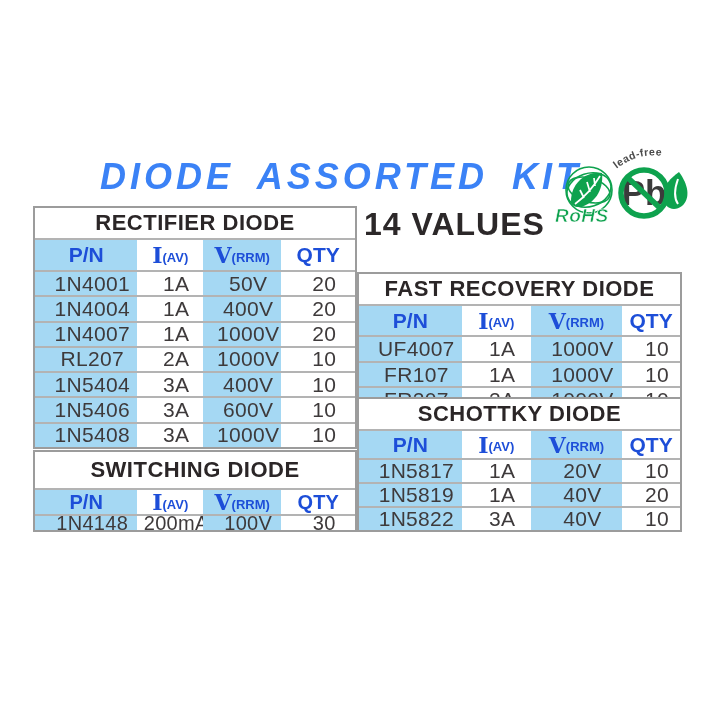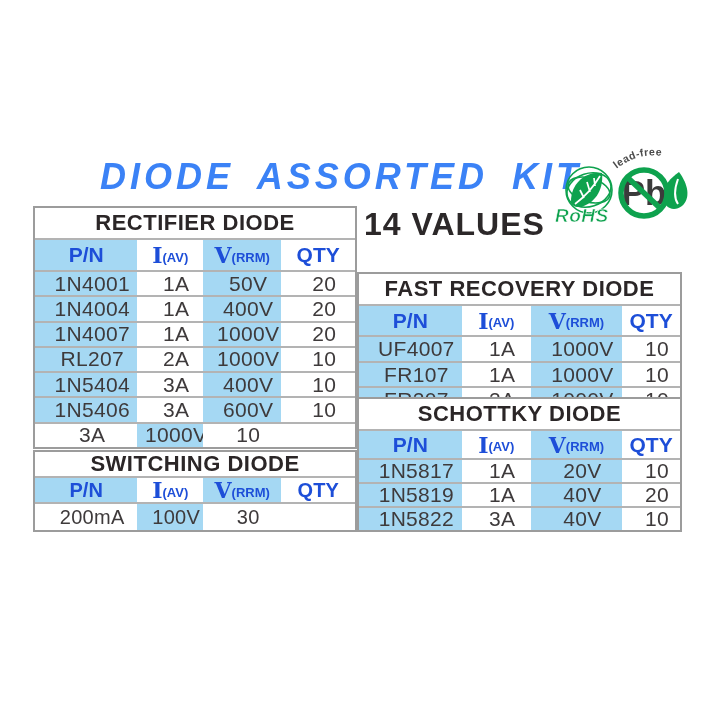--- a/index.html
+++ b/index.html
@@ -28,21 +28,21 @@
   .hmain.sym{font-family:"DejaVu Serif",serif;font-size:22px;}
   .hsub{font-size:13px;font-weight:bold;position:relative;top:2px;text-align:right;}
   .row.data .cell{font-size:21px;color:#3e3a3b;letter-spacing:.3px;padding-left:12px;}
   .row.data{flex:1 1 0;}
 
   .tbl-rect{left:33px;top:206px;width:320px;height:239px;}
   .tbl-rect .t-title{height:30px;}
   .tbl-rect .row.header{height:30px;}
 
   .tbl-switch{left:33px;top:450px;width:320px;height:78px;}
-  .tbl-switch .t-title{height:24px;}
+  .tbl-switch .t-title{height:36px;}
   .tbl-switch .row.header{height:24px;}
   .tbl-switch .row.header .cell{font-size:20px;}
   .tbl-switch .row.data .cell{font-size:20px;}
 
   .tbl-fast{left:357px;top:252px;width:321px;height:138px;margin-top:20px;}
   .tbl-fast .t-title{height:30px;}
   .tbl-fast .row.header{height:29px;}
 
   .tbl-schottky{left:357px;top:397px;width:321px;height:131px;}
   .tbl-schottky .t-title{height:30px;border-radius:10px;}
@@ -129,20 +129,21 @@
           <div class="cell col2 blue">400V</div>
           <div class="cell col3">10</div>
         </div>
         <div class="row data">
           <div class="cell col0 blue">1N5406</div>
           <div class="cell col1">3A</div>
           <div class="cell col2 blue">600V</div>
           <div class="cell col3">10</div>
         </div>
         <div class="row data">
+          <div class="cell col0 blue">1N5408</div>
           <div class="cell col1">3A</div>
           <div class="cell col2 blue">1000V</div>
           <div class="cell col3">10</div>
         </div>
       </div>
   </section>
 
   <section class="tbl tbl-switch cols-a">
     <div class="t-title">SWITCHING DIODE</div>
     <div class="t-body">
@@ -156,20 +157,21 @@
           </div>
           <div class="cell col2 blue">
             <span class="hmain sym">V</span>
             <span class="hsub">(RRM)</span>
           </div>
           <div class="cell col3">
             <span class="hmain">QTY</span>
           </div>
         </div>
         <div class="row data">
+          <div class="cell col0 blue">1N4148</div>
           <div class="cell col1">200mA</div>
           <div class="cell col2 blue">100V</div>
           <div class="cell col3">30</div>
         </div>
       </div>
   </section>
 
   <section class="tbl tbl-fast cols-b">
     <div class="t-title">FAST RECOVERY DIODE</div>
     <div class="t-body">

